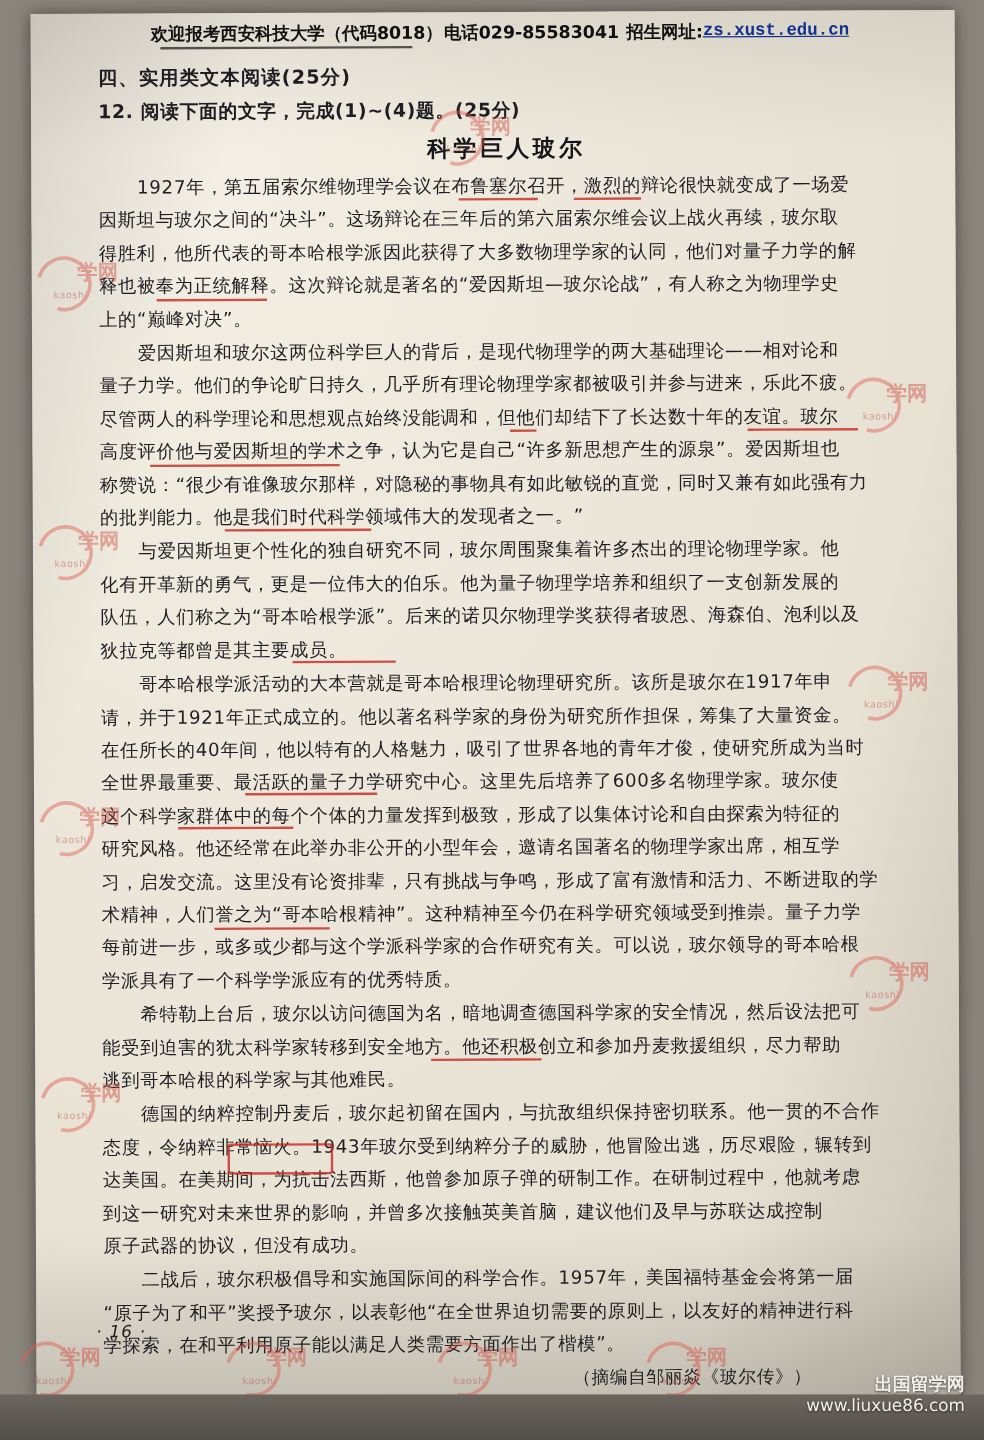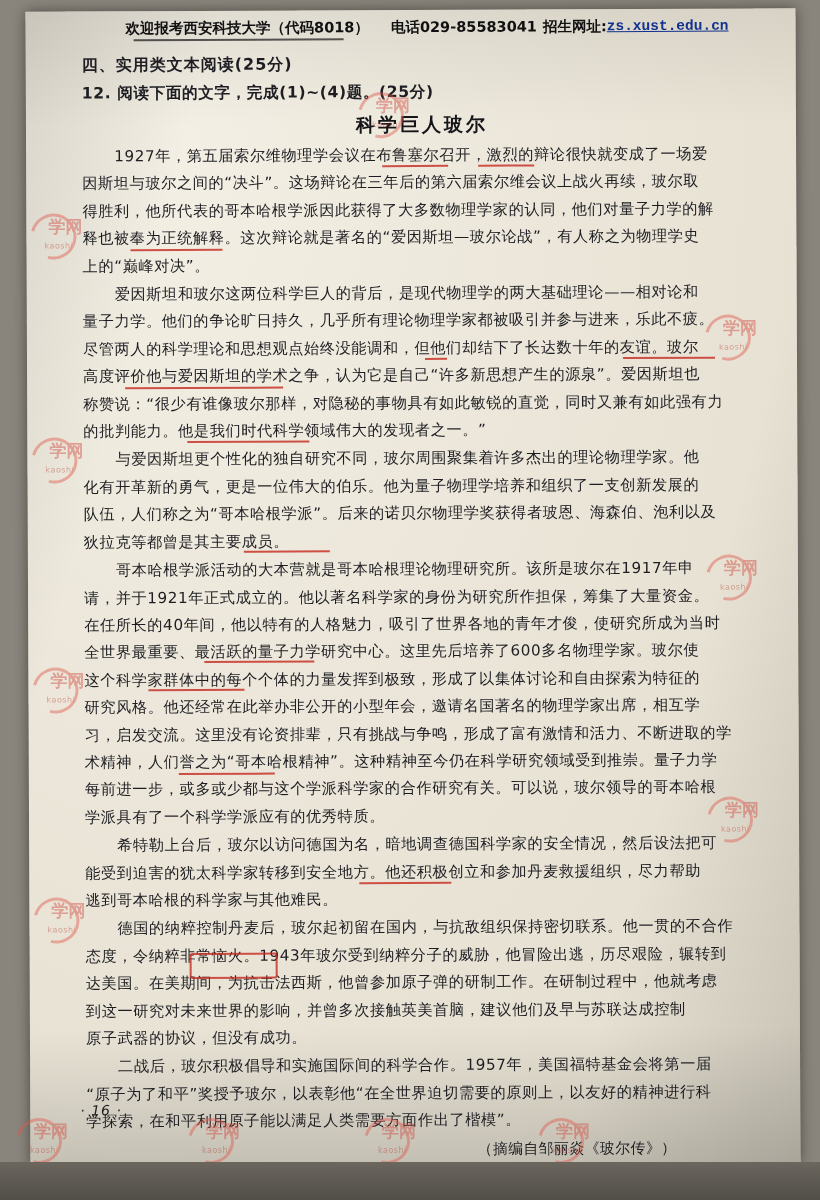--- a/index.html
+++ b/index.html
@@ -46,21 +46,21 @@
     height: 26px;
     display: flex;
     align-items: center;
     font-size: 14.5px;
     font-weight: bold;
     color: #1a1a1a;
     letter-spacing: 0px;
     white-space: nowrap;
   }
   .ad-seg1 { color:#111; }
-  .ad-seg2 { color:#111; margin-left: 22px; }
+  .ad-seg2 { color:#111; margin-left: 1px; }
   .ad-seg3 { color:#111; margin-left: 6px; text-align: right; }
   .ad-url { color:#12328f; text-decoration: underline; font-family: Liberation Mono, monospace; }
   .ad-underline {
     position: absolute;
     left: 108px;
     top: 28px;
     width: 210px;
     height: 2px;
     background: #222;
     opacity: .75;
@@ -151,21 +151,21 @@
     position: absolute;
     left: 2px; top: 6px;
     width: 40px; height: 40px;
     border: 3px solid #e05a4e;
     border-radius: 50%;
     border-left-color: transparent;
     transform: rotate(-30deg);
   }
   .wm .cn {
     position: absolute;
-    left: 20px; top: 8px;
+    left: 36px; top: 8px;
     font-size: 17px;
     color: #cf4a40;
     font-weight: bold;
     font-family: Liberation Mono, monospace;
   }
   .wm .sub {
     position: absolute;
     left: 16px; top: 34px;
     font-size: 8px;
     color: #b8443b;
@@ -355,14 +355,18 @@
       <div class="sub">kaoshi</div>
     </div>
     <div class="wm" style="left:536px; top:0;">
       <div class="ring"></div>
       <div class="cn">学网</div>
       <div class="sub">kaoshi</div>
     </div>
   </div>
 
   <div class="footer-band"></div>
+  <div class="footer-text">
+    <div>出国留学网</div>
+    <div class="url">www.liuxue86.com</div>
+  </div>
 
 </div>
 
 </body></html>

